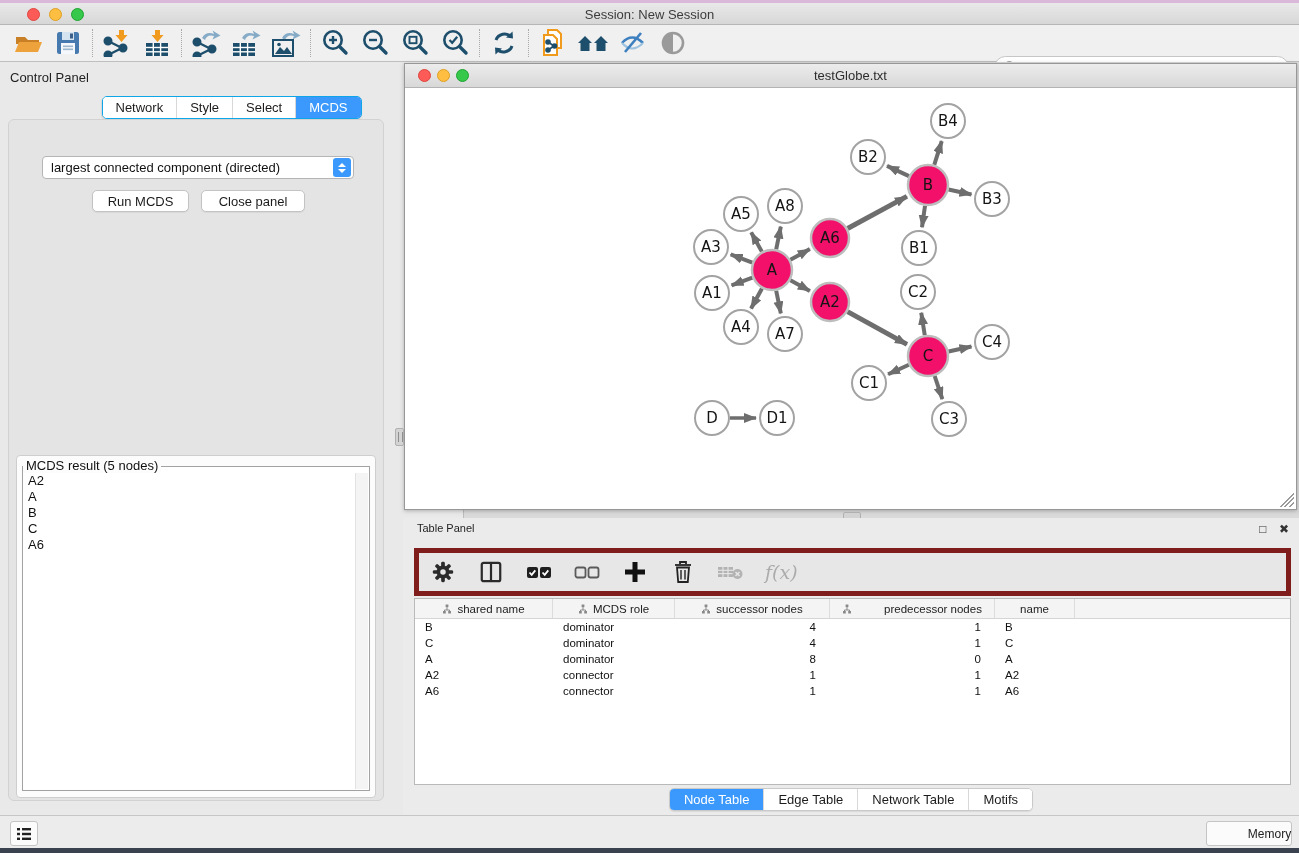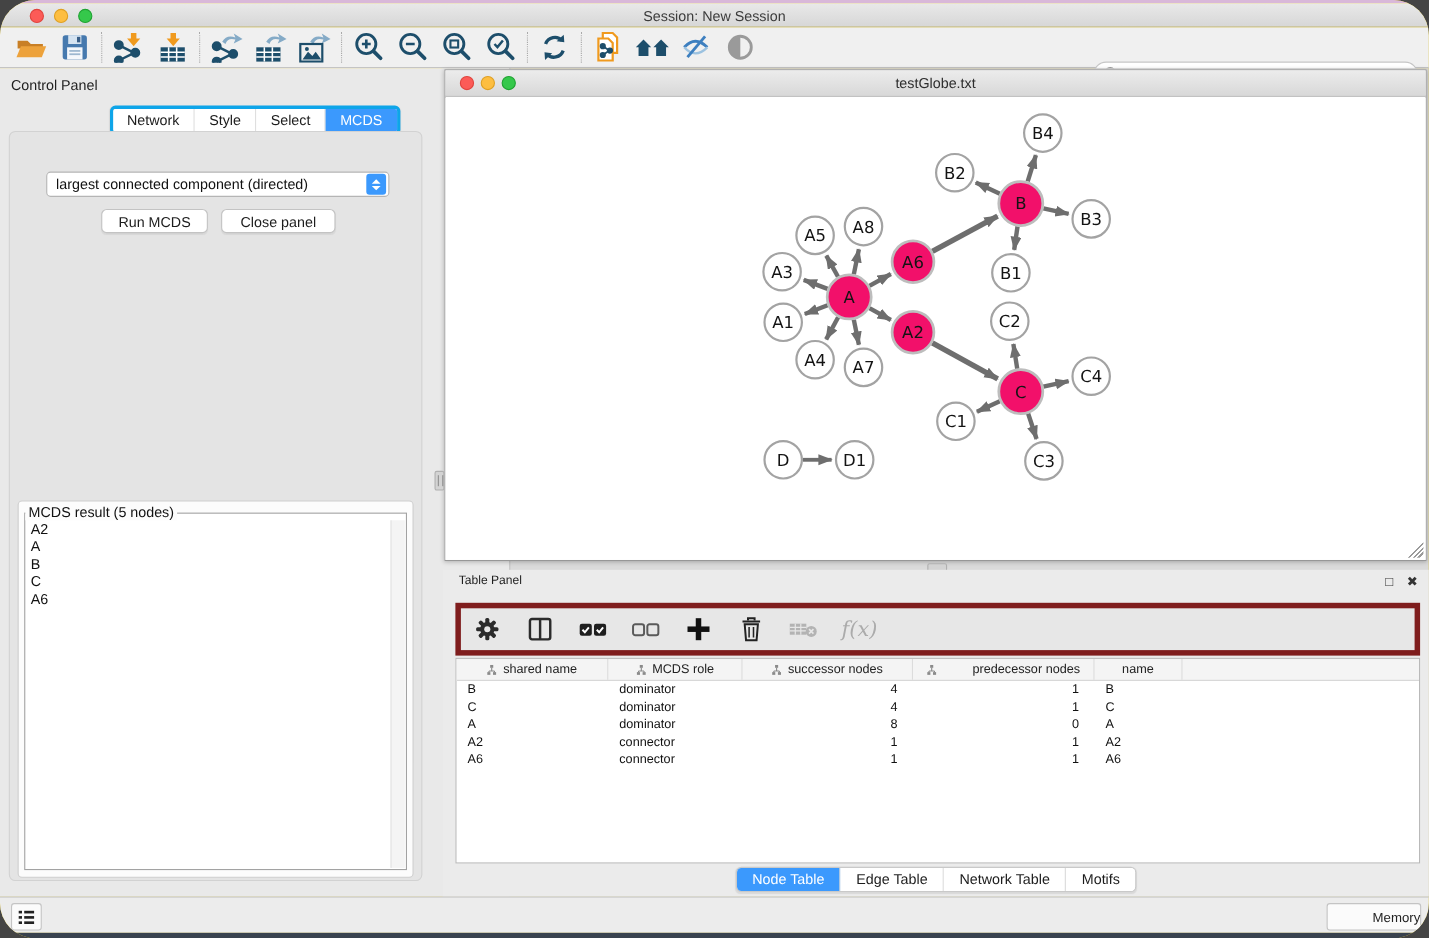--- a/index.html
+++ b/index.html
@@ -1,19 +1,19 @@
 <!DOCTYPE html>
 <html><head>
 <meta charset="utf-8">
 <style>
   * { margin:0; padding:0; box-sizing:border-box; }
   html,body { background:#444; }
   .screen {
     position:relative; width:1299px; height:853px; overflow:hidden;
-    background:#fde047; font-family:"Liberation Sans", sans-serif; color:#222;border-radius:32px;
+    background:#f9a8d4; font-family:"Liberation Sans", sans-serif; color:#222;
   }
   .abs { position:absolute; }
 
   
   .top-strip { left:0; top:0; width:1299px; height:3px; background:#d9b8d9; }
   .titlebar {
     left:0; top:3px; width:1299px; height:22px;
     background:linear-gradient(#e9e9e9,#d7d7d7); border-bottom:1px solid #b6b6b6;
   }
   .titlebar .title { position:absolute; left:0; right:0; top:4px; text-align:center; font-size:13px; color:#3c3c3c; }
@@ -34,21 +34,21 @@
     background:#fff; border:1px solid #c6c6c6; border-radius:12px;
     display:flex; align-items:center; padding-left:8px;
   }
   .search-box input { border:none; outline:none; flex:1; font-size:12px; background:transparent; margin-left:5px; }
 
   
   .control-panel { left:0; top:62px; width:464px; height:753px; background:#e9e9e9; border-right:1px solid #bdbdbd; }
   .panel-head { position:absolute; left:10px; top:8px; font-size:13px; color:#1f1f1f; }
   .panel-ctrls { position:absolute; right:8px; top:6px; font-size:12px; color:#333; }
   .panel-ctrls span { margin-left:9px; cursor:default; }
-  .seg-tabs { position:absolute; display:flex; border:3px solid #0ea5e9; border-radius:5px; overflow:hidden; background:#fff;
+  .seg-tabs { position:absolute; display:flex; border:1px solid #0ea5e9; border-radius:5px; overflow:hidden; background:#fff;
               box-shadow:0 1px 1px rgba(0,0,0,.08); }
   .seg-tabs .tab { padding:3px 13px; font-size:13px; color:#1c1c1c; background:#fff; border-right:1px solid #d8d8d8; }
   .seg-tabs .tab:last-child { border-right:none; }
   .seg-tabs .tab.active { background:#3b99fd; color:#fff; }
   .cp-tabs { left:50%; transform:translateX(-50%); top:34px; }
   .cp-card { position:absolute; left:8px; top:57px; width:376px; height:682px; background:#e4e4e4;
              border:1px solid #d2d2d2; border-radius:6px; }
   .opt-label { position:absolute; left:0; right:0; top:73px; text-align:center; font-size:13px; color:#111; }
   .dropdown { position:absolute; left:42px; top:94px; width:312px; height:23px; background:#fff;
               border:1px solid #b5b5b5; border-radius:4px; display:flex; align-items:center; font-size:13px; }

